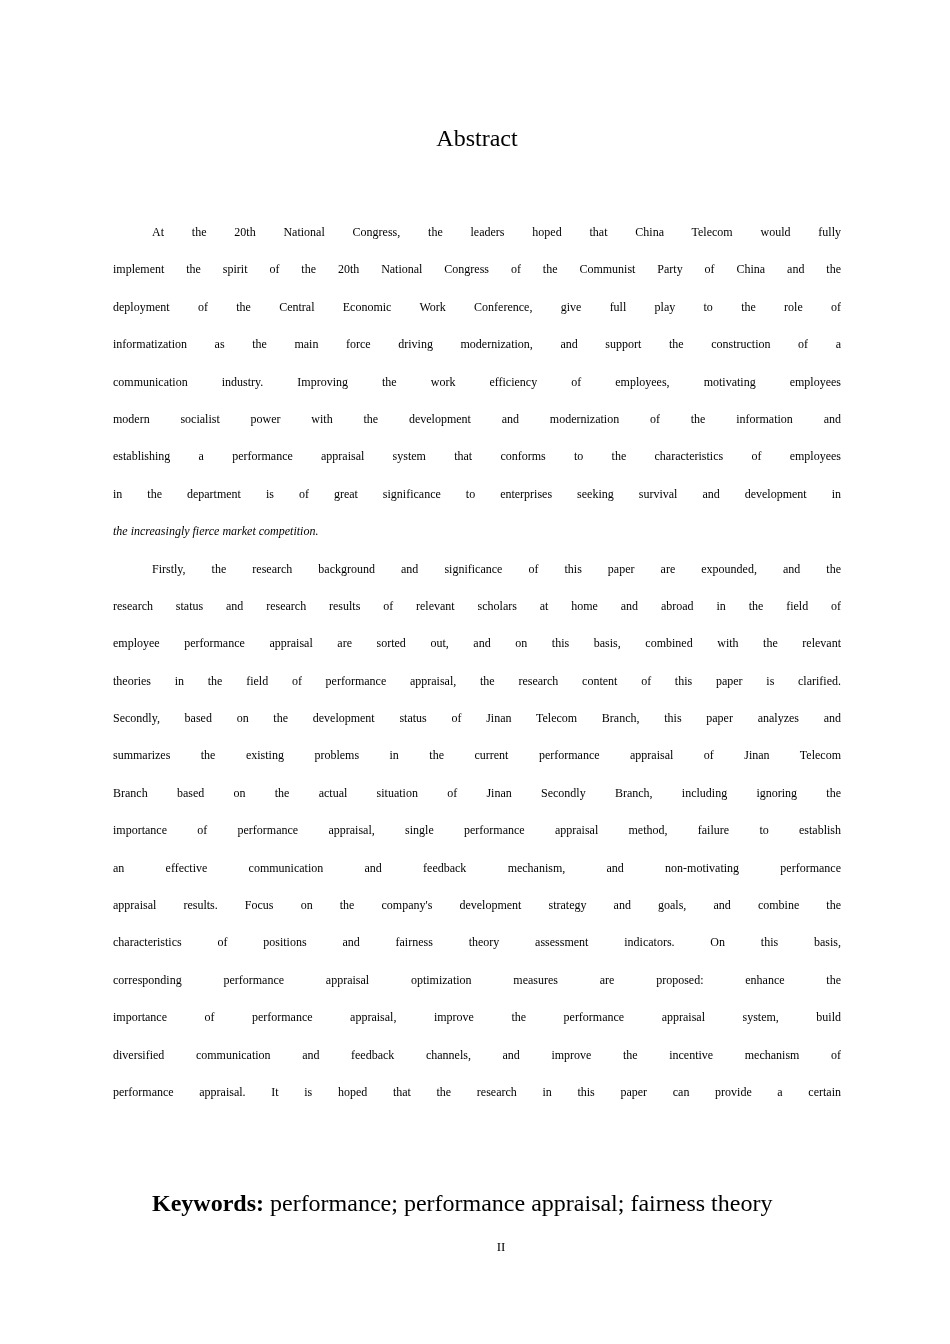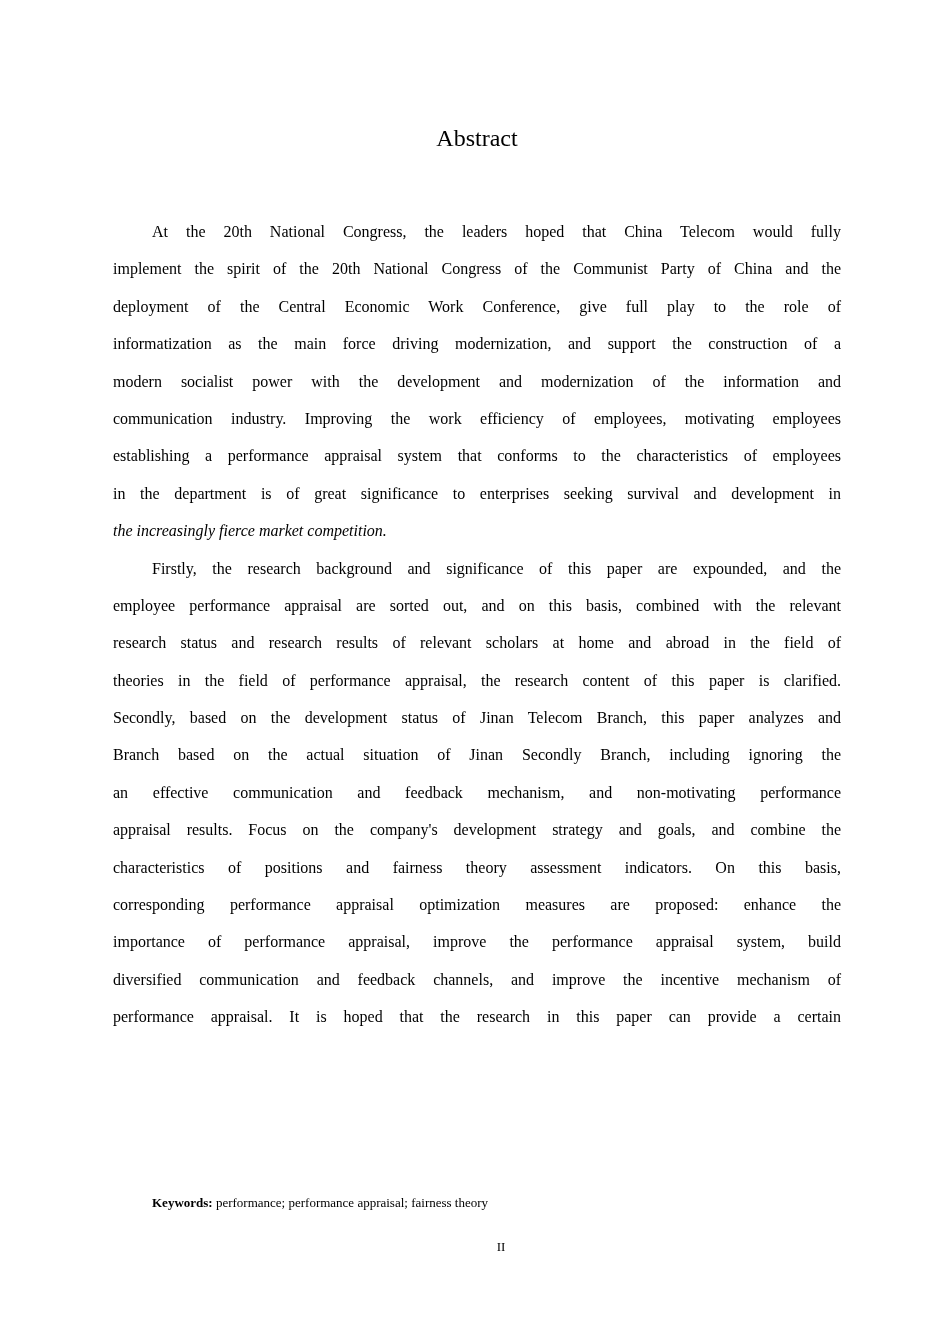--- a/index.html
+++ b/index.html
@@ -2,55 +2,57 @@
 <html><head>
 <meta charset="utf-8">
 <style>
   html, body { margin: 0; padding: 0; background: #ffffff; }
   body { width: 950px; height: 1344px; position: relative; overflow: hidden;
          font-family: "Liberation Serif", "DejaVu Serif", serif; color: #000; }
   .page { position: absolute; left: 0; top: 0; width: 950px; height: 992px; background: #fff; }
   .title { position: absolute; top: 122px; left: 0; width: 954px; text-align: center;
            font-size: 24px; line-height: 32px; }
   .body { position: absolute; left: 113px; top: 218px; width: 728px; }
-  .line { display: block; height: 37.4px; line-height: 28px; font-size: 16px;
+  .line { display: block; height: 37.4px; line-height: 28px; font-size: 12px;
           text-align: justify; text-align-last: justify; white-space: nowrap; }
   .line.last { text-align-last: left; font-style: italic; }
   .line.indent { padding-left: 39px; }
   .line span.t { white-space: normal; }
-  .kw { position: absolute; left: 152px; top: 1189px; font-size: 13px; line-height: 28px; }
+  .kw { position: absolute; left: 152px; top: 1189px; font-size: 24px; line-height: 28px; }
   .kw b { font-weight: bold; }
   .pagenum { position: absolute; top: 1238px; left: 0; width: 1002px; text-align: center;
              font-size: 13px; line-height: 18px; }
 </style>
 </head>
 <body>
 
 <div class="page">
   <div class="title">Abstract</div>
 
   <div class="body">
     <div>
       <div class="line indent"><span class="t">At the 20th National Congress, the leaders hoped that China Telecom would fully</span></div>
       <div class="line"><span class="t">implement the spirit of the 20th National Congress of the Communist Party of China and the</span></div>
       <div class="line"><span class="t">deployment of the Central Economic Work Conference, give full play to the role of</span></div>
       <div class="line"><span class="t">informatization as the main force driving modernization, and support the construction of a</span></div>
+      <div class="line"><span class="t">communication industry. Improving the work efficiency of employees, motivating employees</span></div>
       <div class="line"><span class="t">modern socialist power with the development and modernization of the information and</span></div>
-      <div class="line"><span class="t">communication industry. Improving the work efficiency of employees, motivating employees</span></div>
       <div class="line"><span class="t">establishing a performance appraisal system that conforms to the characteristics of employees</span></div>
       <div class="line"><span class="t">in the department is of great significance to enterprises seeking survival and development in</span></div>
       <div class="line last"><span class="t">the increasingly fierce market competition.</span></div>
     </div>
     <div>
       <div class="line indent"><span class="t">Firstly, the research background and significance of this paper are expounded, and the</span></div>
+      <div class="line"><span class="t">research status and research results of relevant scholars at home and abroad in the field of</span></div>
       <div class="line"><span class="t">employee performance appraisal are sorted out, and on this basis, combined with the relevant</span></div>
-      <div class="line"><span class="t">research status and research results of relevant scholars at home and abroad in the field of</span></div>
       <div class="line"><span class="t">theories in the field of performance appraisal, the research content of this paper is clarified.</span></div>
       <div class="line"><span class="t">Secondly, based on the development status of Jinan Telecom Branch, this paper analyzes and</span></div>
+      <div class="line"><span class="t">summarizes the existing problems in the current performance appraisal of Jinan Telecom</span></div>
       <div class="line"><span class="t">Branch based on the actual situation of Jinan Secondly Branch, including ignoring the</span></div>
+      <div class="line"><span class="t">importance of performance appraisal, single performance appraisal method, failure to establish</span></div>
       <div class="line"><span class="t">an effective communication and feedback mechanism, and non-motivating performance</span></div>
       <div class="line"><span class="t">appraisal results. Focus on the company's development strategy and goals, and combine the</span></div>
       <div class="line"><span class="t">characteristics of positions and fairness theory assessment indicators. On this basis,</span></div>
       <div class="line"><span class="t">corresponding performance appraisal optimization measures are proposed: enhance the</span></div>
       <div class="line"><span class="t">importance of performance appraisal, improve the performance appraisal system, build</span></div>
       <div class="line"><span class="t">diversified communication and feedback channels, and improve the incentive mechanism of</span></div>
       <div class="line"><span class="t">performance appraisal. It is hoped that the research in this paper can provide a certain</span></div>
     </div>
   </div>
 

